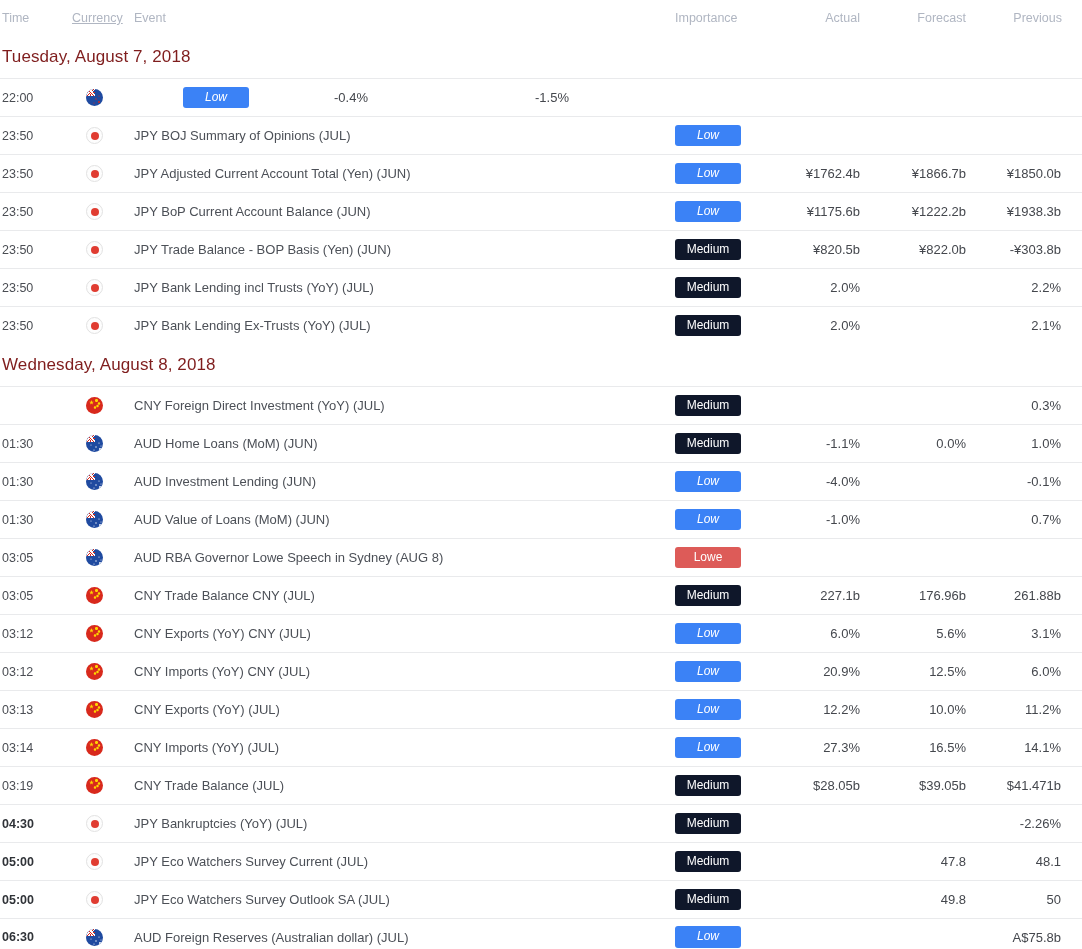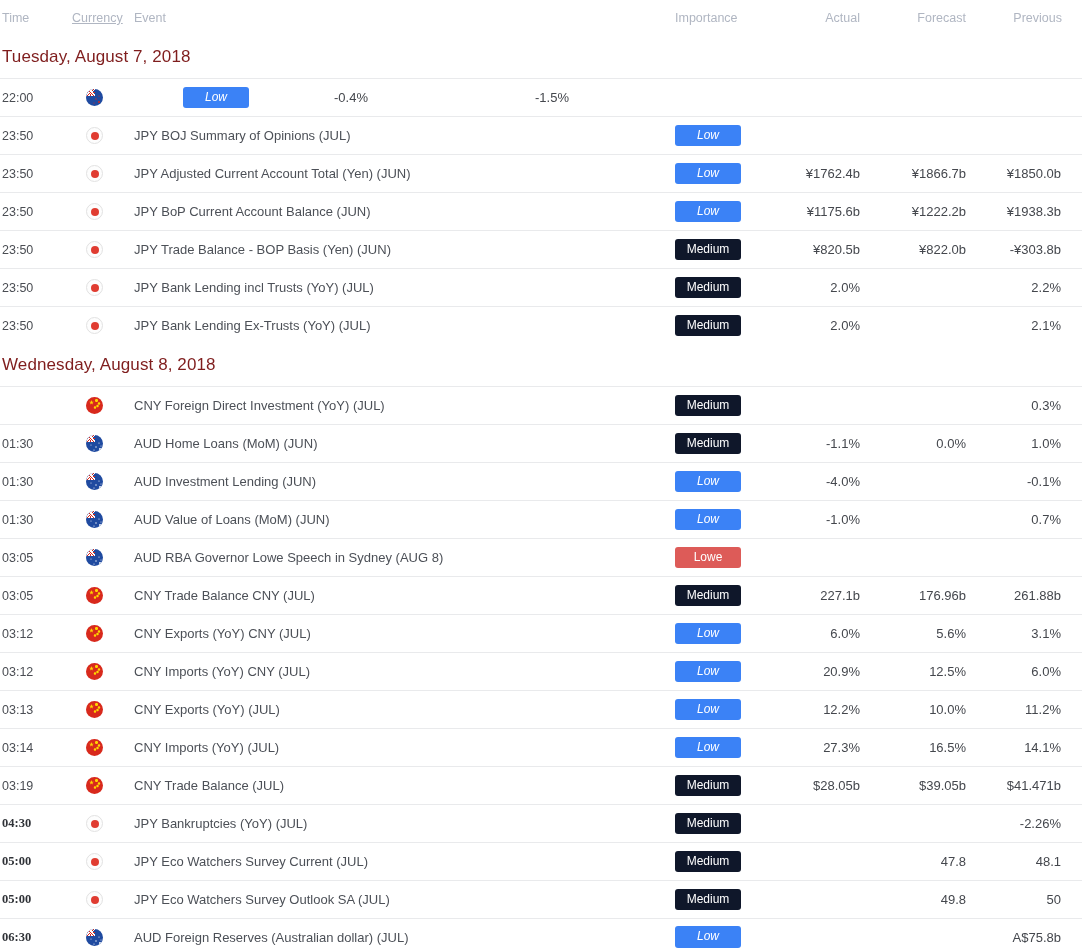--- a/index.html
+++ b/index.html
@@ -67,21 +67,21 @@
     border-top: 1px solid #e9eaec;
     font-size: 13px;
     color: #44474d;
   }
   .ev-row:last-child { border-bottom: 1px solid #e9eaec; }
 
   .ev-row .c-time {
     color: #4a4d53;
     font-size: 12.5px;
   }
-  .ev-row .c-time.bold { font-weight: bold; color: #303338; font-family: Liberation Serif, serif; }
+  .ev-row .c-time.bold { font-weight: bold; color: #303338; }
 
   .ev-row .c-currency {
     display: flex;
     align-items: center;
     justify-content: flex-start;
     padding-left: 14px;
   }
   .ev-row .c-event {
     color: #4c5057;
     font-size: 13px;

